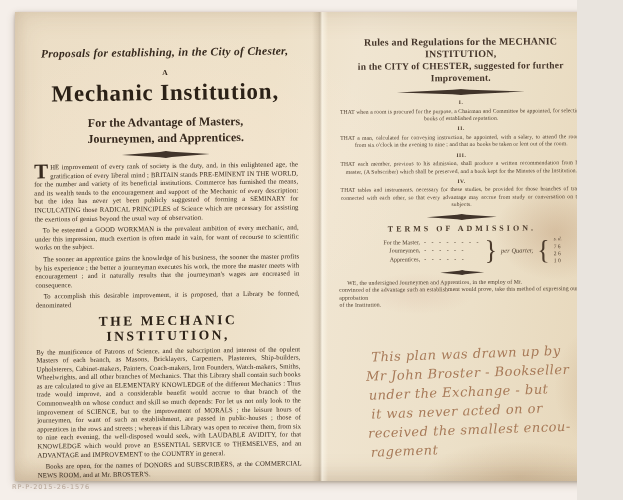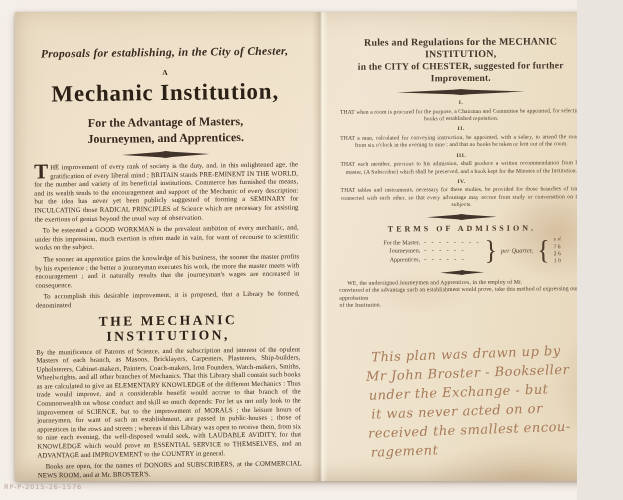--- a/index.html
+++ b/index.html
@@ -93,21 +93,21 @@
     transform:rotate(-2deg);
     font-family:"DejaVu Serif",serif;font-style:italic;
     font-size:13px;line-height:19px;color:#9e6c49;opacity:0.88;
     letter-spacing:0.5px;
   }
   .handnote div:nth-child(1){margin-left:6px;}
   .handnote div:nth-child(3){margin-left:2px;}
   .handnote div:nth-child(4){margin-left:4px;}
   .handnote div:nth-child(6){margin-left:2px;}
   .pencil-no{
-    position:absolute;left:4px;top:483px;
+    position:absolute;left:12px;top:483px;
     font-family:"DejaVu Sans",sans-serif;font-size:6.5px;letter-spacing:0.9px;
     color:#b5a496;
   }
 </style>
 </head>
 <body>
 
 <div class="stage">
 
   <div class="paper">

